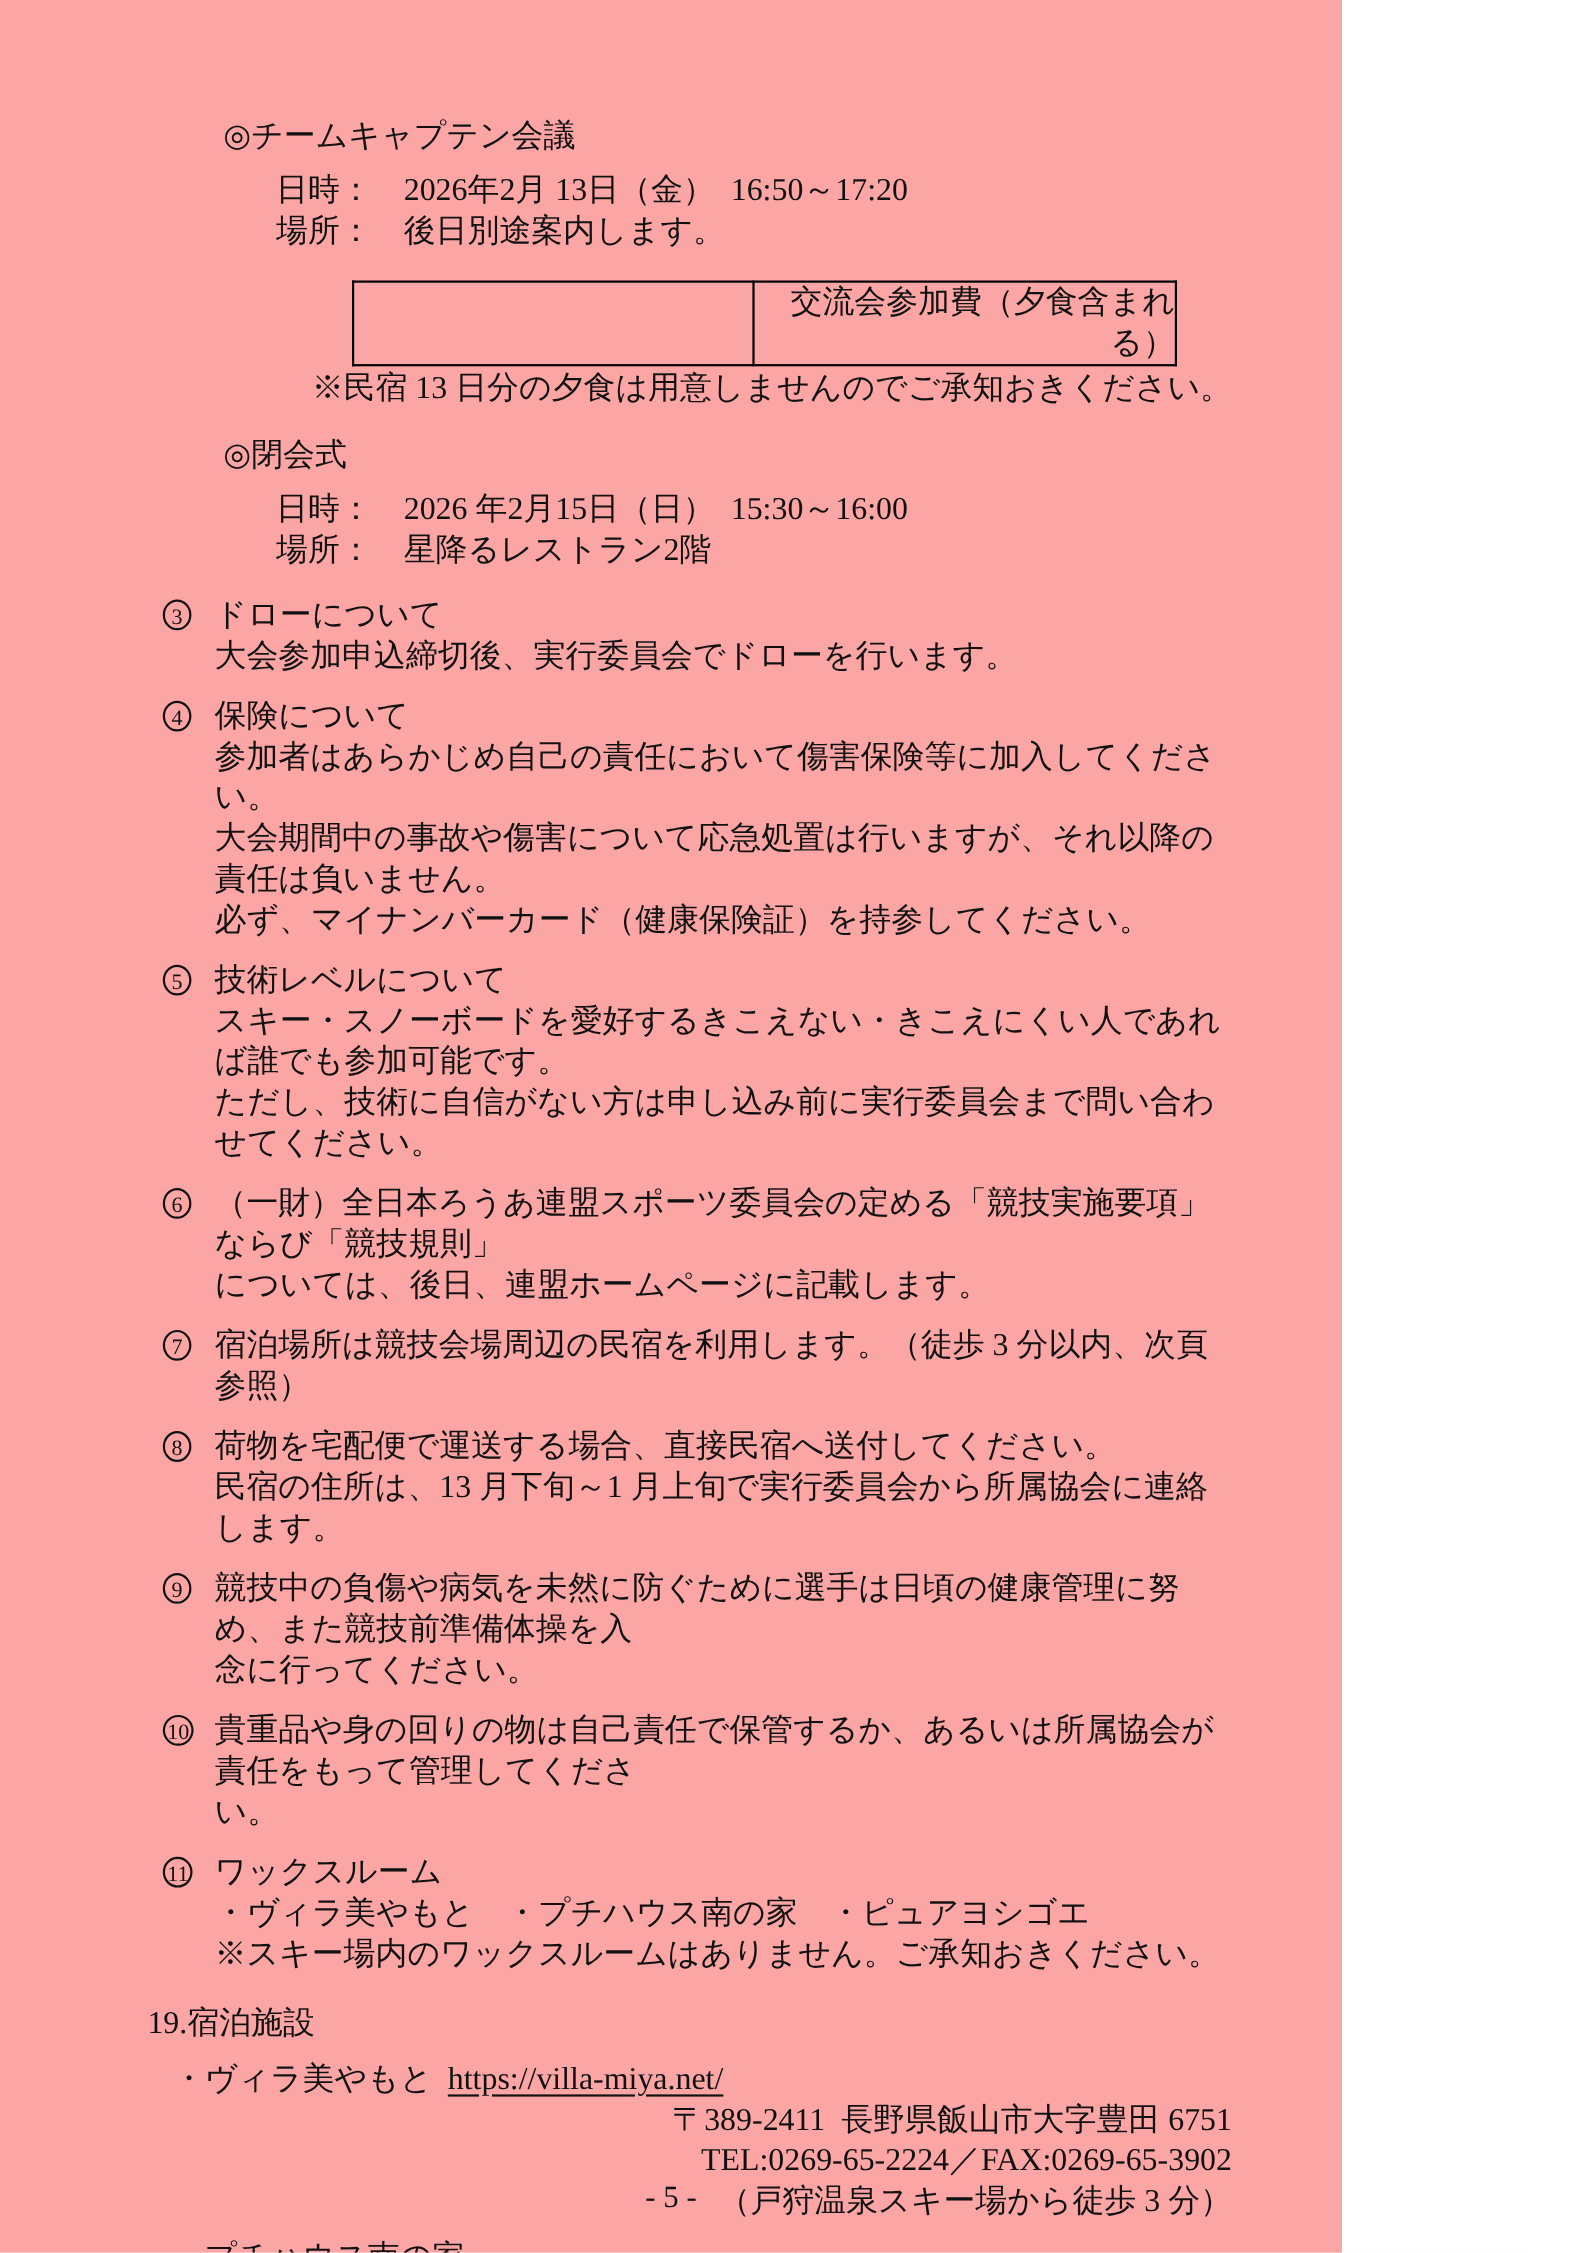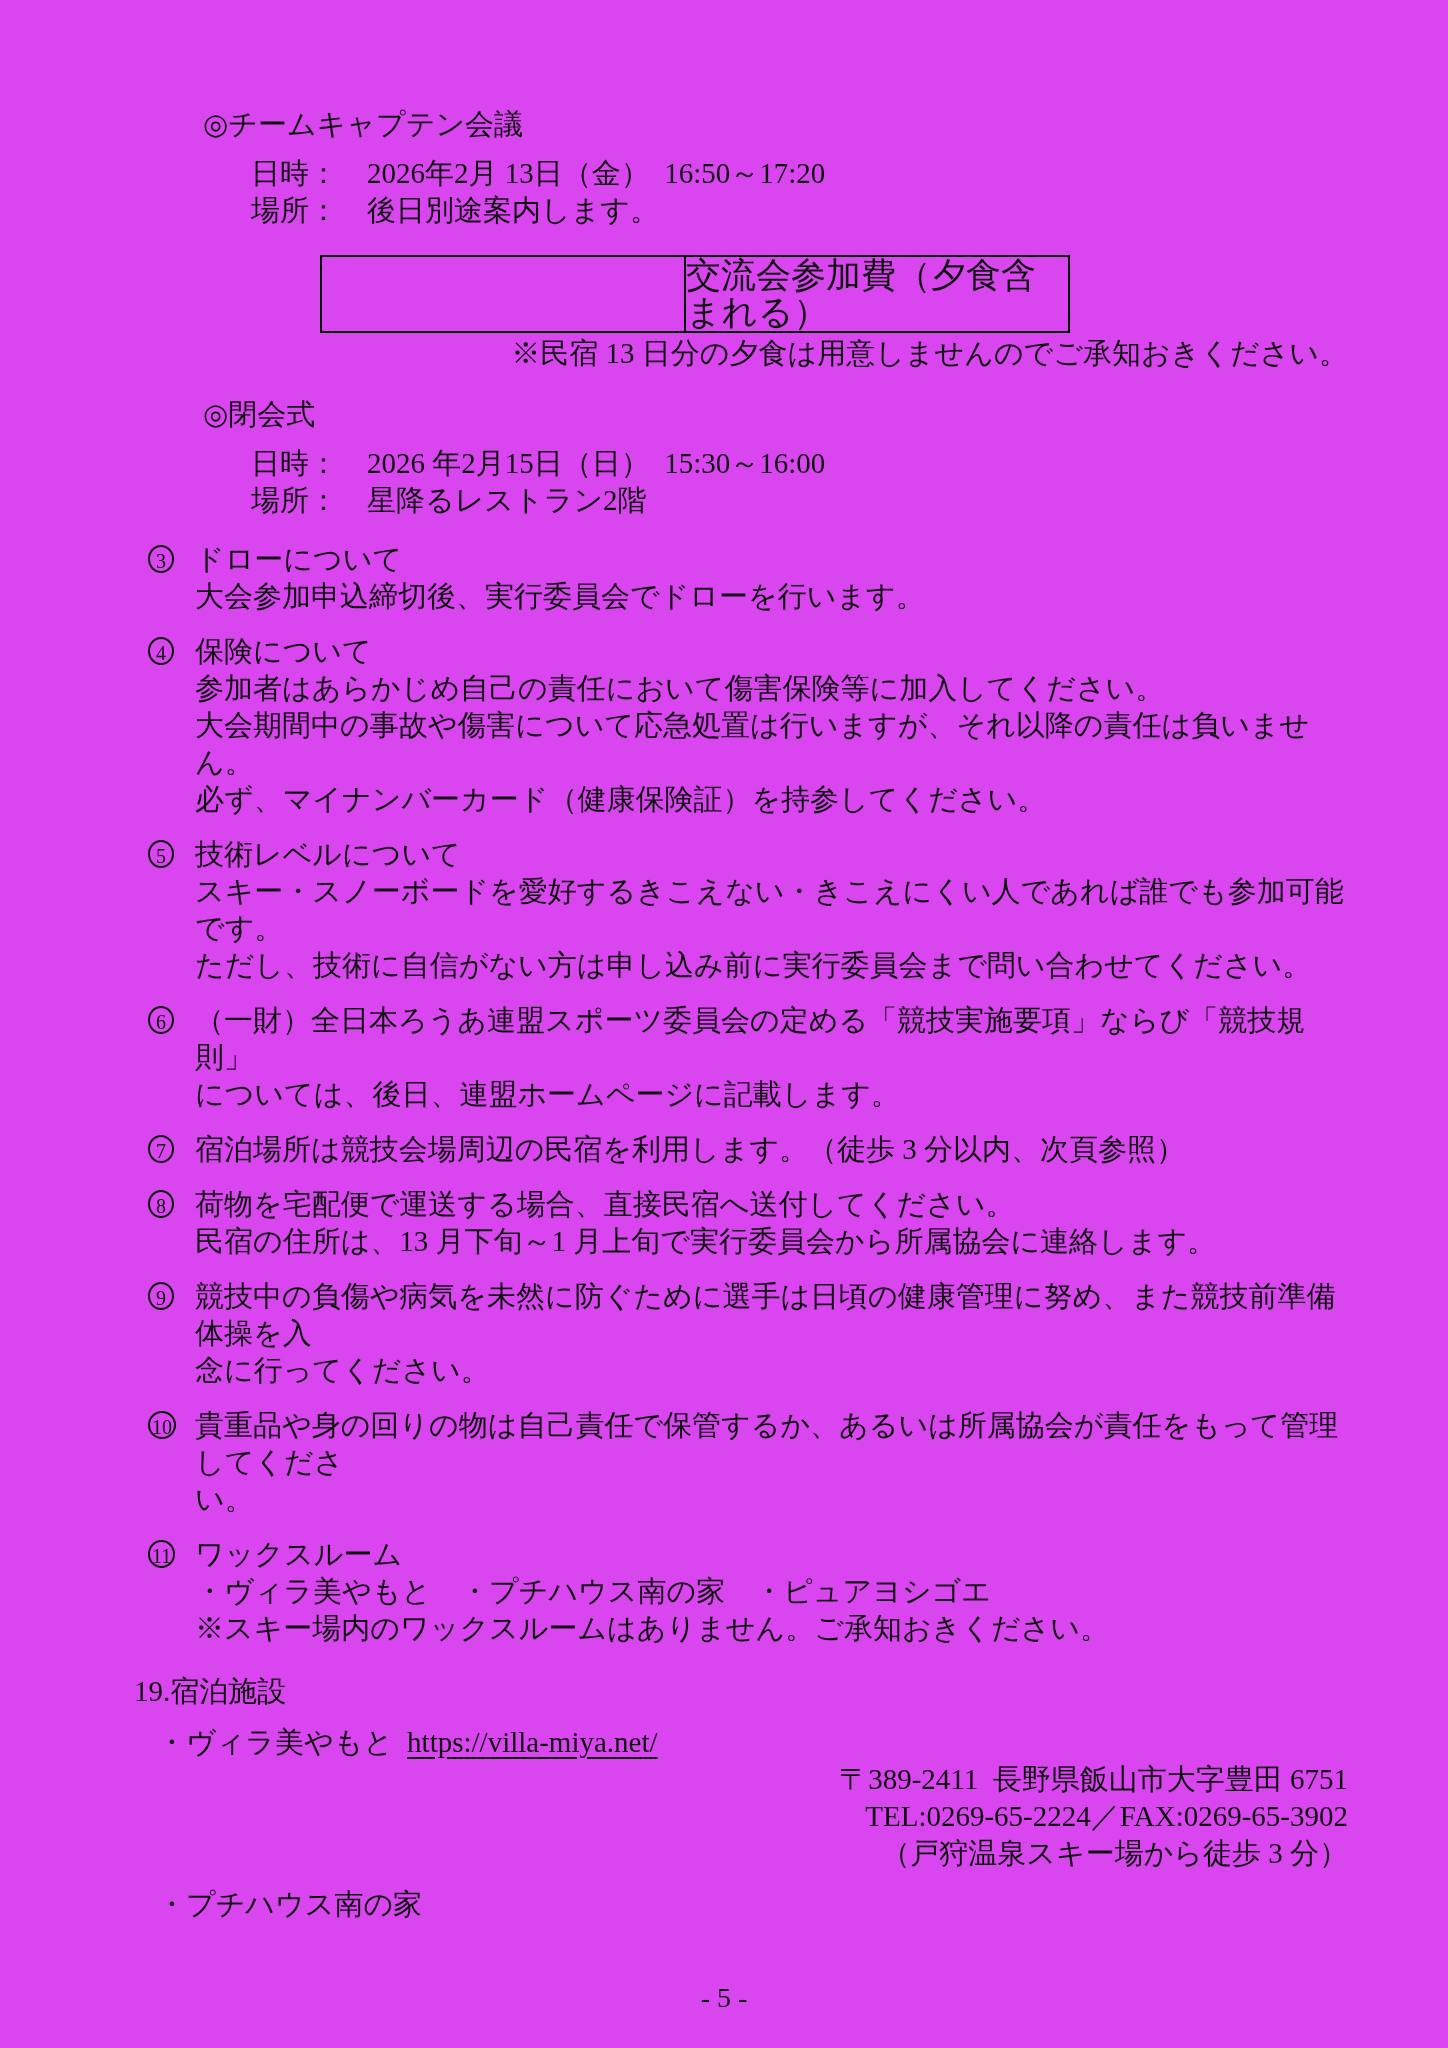--- a/index.html
+++ b/index.html
@@ -2,23 +2,23 @@
 <html><head>
 <meta charset="utf-8">
 <style>
   html, body {
     margin: 0;
     padding: 0;
     background: #ffffff;
   }
   .page {
     position: relative;
-    width: 1448px;
+    width: 1220px;
     height: 2048px;
-    background: #d946ef;
+    background: #fca5a5;
     color: #111111;
     font-family: "Liberation Serif", "DejaVu Serif", serif;
     font-size: 29px;
     line-height: 37px;
     overflow: hidden;
     box-sizing: border-box;
   }
   .content {
     padding: 106px 100px 0 148px;
     box-sizing: border-box;
@@ -29,25 +29,25 @@
   .ceremony-title { white-space: pre-wrap; }
   .ceremony-details { margin-left: 48px; white-space: pre-wrap; margin-top: 12px; }
   .ceremony-1 { margin-bottom: 26px; }
   .ceremony-closing { margin-top: 24px; }
 
   
   .fee-table-wrap { margin: 5px 0 0 172px; }
   table.fee-table { border-collapse: collapse; table-layout: fixed; }
   table.fee-table td {
     border: 2px solid #000000;
-    text-align: left;
+    text-align: right;
     vertical-align: middle;
     height: 53px;
     padding: 0;
-    font-size: 35px;
+    font-size: 29px;
   }
   .fee-col-left  { width: 362px; }
   .fee-col-right { width: 382px; }
   .fee-note { margin-left: 78px; margin-top: 2px; text-align: right; }
 
   
   .items { margin-top: 22px; }
   .item { display: flex; margin-top: 18px; }
   .item-num { width: 47px; flex: none; }
   .circle {

